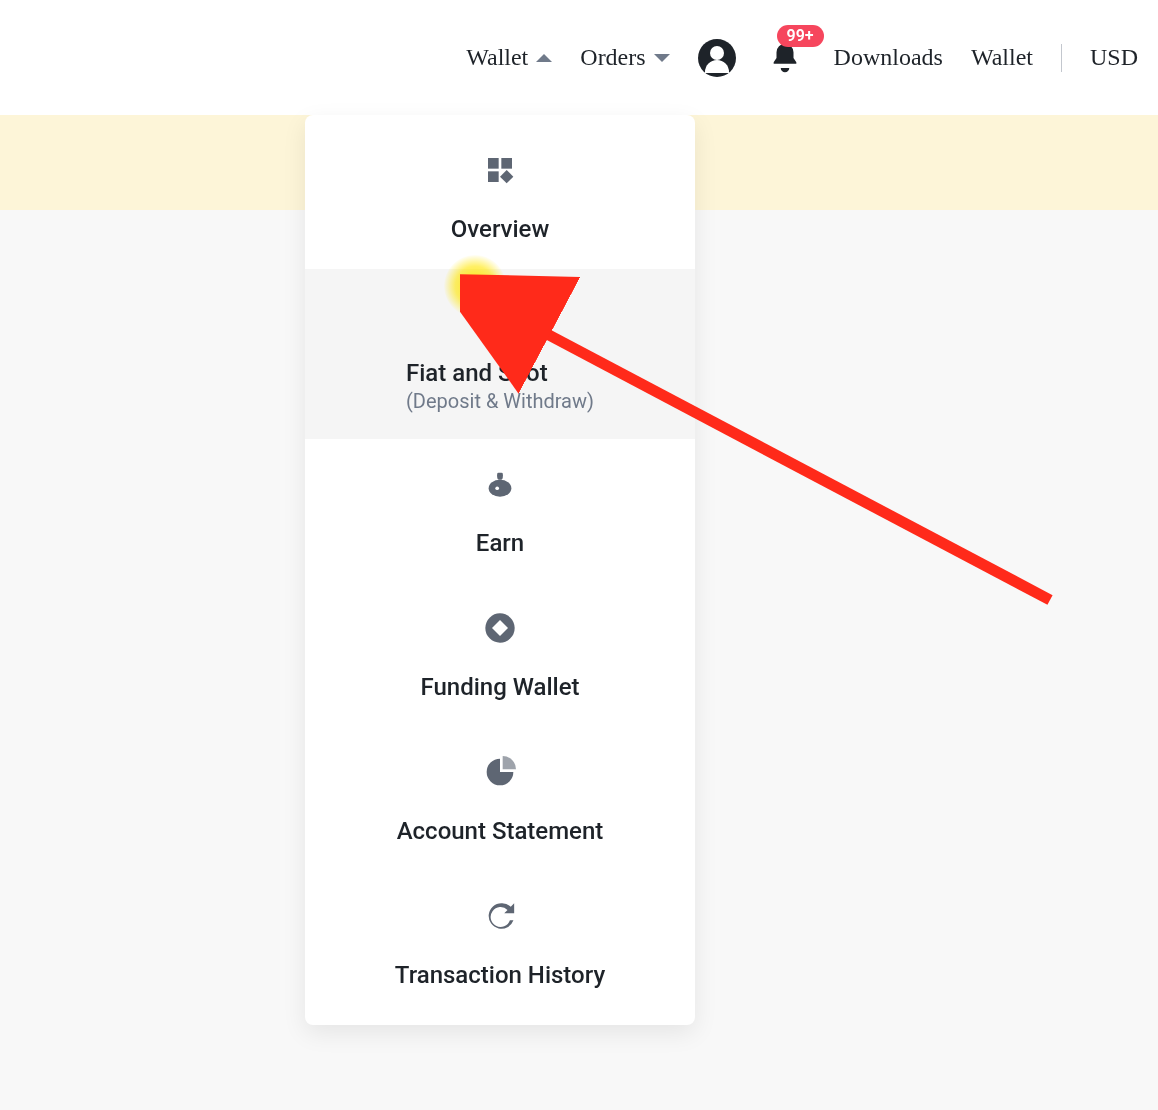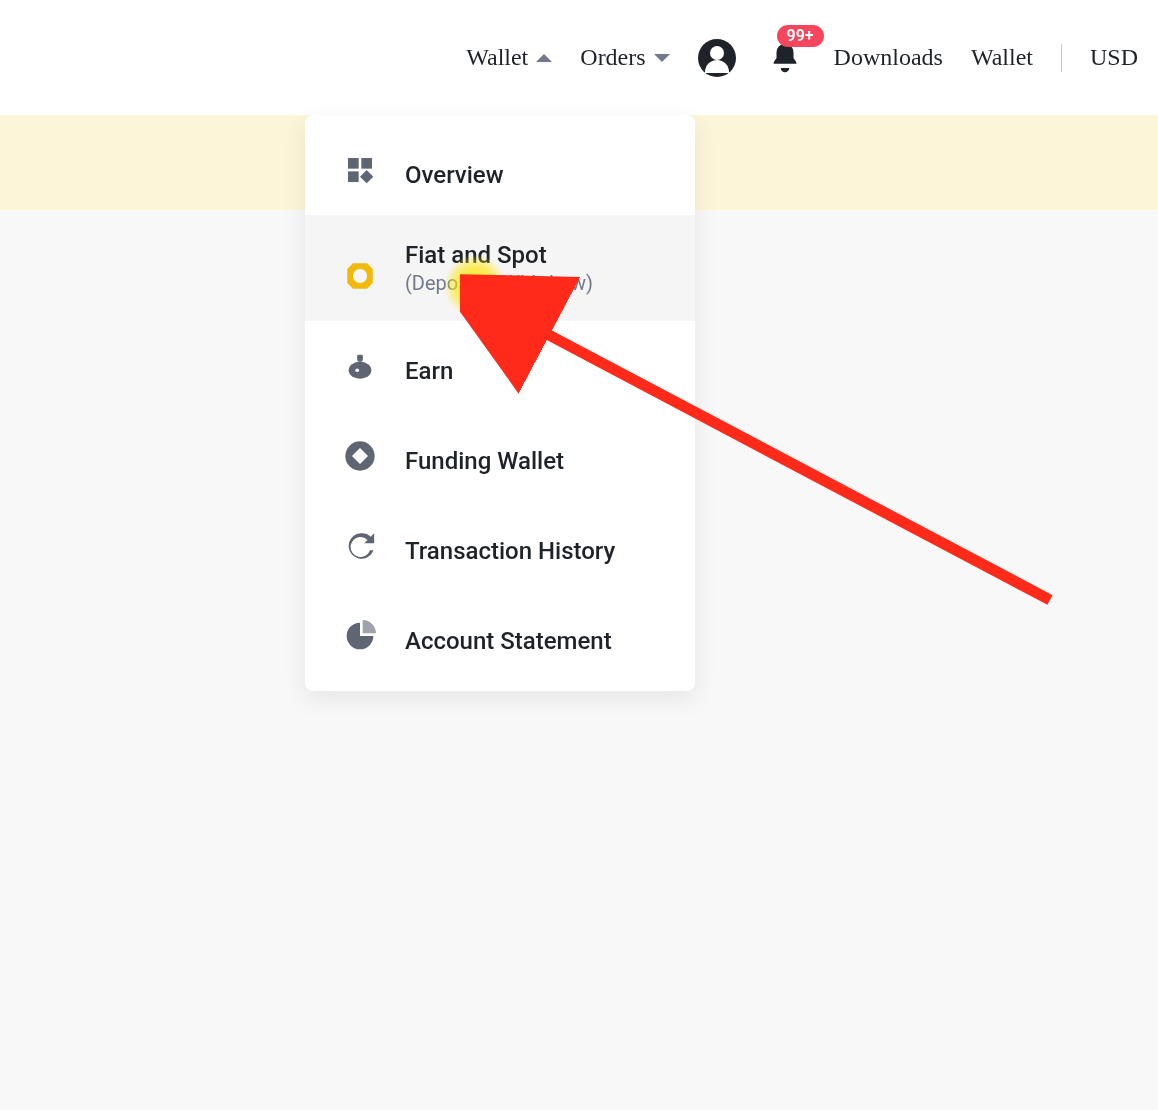--- a/index.html
+++ b/index.html
@@ -102,24 +102,25 @@
     top: 115px;
     left: 305px;
     width: 390px;
     background: #fff;
     border-radius: 8px;
     box-shadow: 0 8px 24px rgba(0,0,0,0.08);
     padding: 10px 0;
   }
   .menu-item {
     display: flex;
-    align-items: flex-end;
+    align-items: center;
     gap: 26px;
     padding: 26px 36px;
     cursor: pointer;
+    flex-direction: column;
   }
   .menu-item.active {
     background: #f5f5f5;
   }
   .menu-icon {
     width: 38px; height: 38px;
     flex-shrink: 0;
     display: flex;
     align-items: center;
     justify-content: center;
@@ -263,39 +264,39 @@
           <polygon points="12,6 18,12 12,18 6,12" fill="#fff"></polygon>
         </svg>
     </div>
     <div class="menu-text">
       <span class="menu-title">Funding Wallet</span>
     </div>
   </div>
 
   <div class="menu-item">
     <div class="menu-icon">
+      <svg width="32" height="32" viewBox="0 0 24 24" fill="currentColor">
+          <path d="M12 2a10 10 0 1 0 10 10h-10V2z"></path>
+          <path d="M14 0v10h10A10 10 0 0 0 14 0z" opacity="0.6"></path>
+        </svg>
+    </div>
+    <div class="menu-text">
+      <span class="menu-title">Account Statement</span>
+    </div>
+  </div>
+
+  <div class="menu-item">
+    <div class="menu-icon">
       <svg width="34" height="34" viewBox="0 0 24 24" fill="currentColor">
           <path d="M13 3a9 9 0 1 0 8.5 12H19a7 7 0 1 1-1.7-7.3L15 10h7V3l-2.4 2.4A9 9 0 0 0 13 3z"></path>
           <text x="12" y="16" font-size="9" text-anchor="middle" fill="#fff" font-weight="bold">$</text>
         </svg>
     </div>
     <div class="menu-text">
       <span class="menu-title">Transaction History</span>
-    </div>
-  </div>
-
-  <div class="menu-item">
-    <div class="menu-icon">
-      <svg width="32" height="32" viewBox="0 0 24 24" fill="currentColor">
-          <path d="M12 2a10 10 0 1 0 10 10h-10V2z"></path>
-          <path d="M14 0v10h10A10 10 0 0 0 14 0z" opacity="0.6"></path>
-        </svg>
-    </div>
-    <div class="menu-text">
-      <span class="menu-title">Account Statement</span>
     </div>
   </div>
 
 </div>
 
 <div class="highlight"></div>
 
 <svg class="arrow-svg" viewBox="0 0 620 380">
   <defs>
     <marker id="arrowhead" markerWidth="12" markerHeight="12" refX="2" refY="6" orient="auto">

